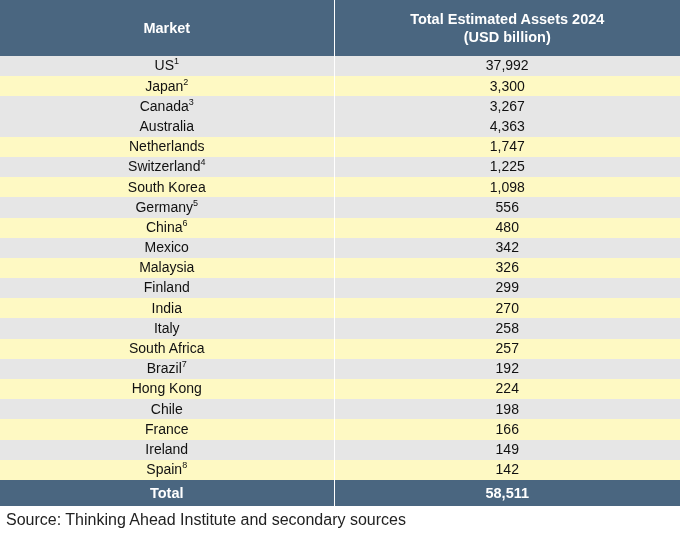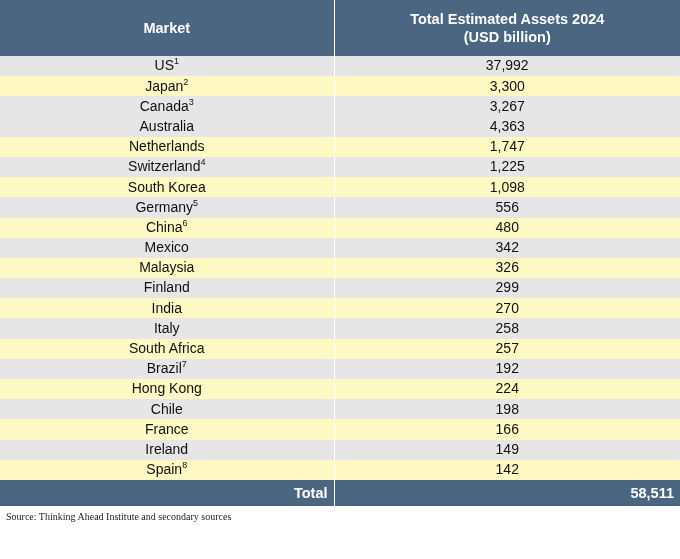--- a/index.html
+++ b/index.html
@@ -58,39 +58,39 @@
     background: #fef9c3;
   }
   tbody td.market-cell {
     border-right: 1px solid #ffffff;
   }
   tfoot td {
     background: #4a6680;
     color: #ffffff;
     font-size: 14.5px;
     font-weight: bold;
-    text-align: right;
+    text-align: center;
     height: 26px;
     padding: 0 6px;
     border: none;
     vertical-align: middle;
   }
   tfoot td.total-label {
     border-right: 1px solid #ffffff;
   }
   sup {
     font-size: 9px;
     vertical-align: super;
     line-height: 0;
   }
   .source {
-    font-size: 10px;
+    font-size: 16px;
     color: #222222;
     padding: 5px 0 0 6px;
-    font-family: Liberation Serif, serif;
+    font-family: Liberation Sans, sans-serif;
   }
   .hdr-line2 { display: block; }
 </style>
 </head>
 <body>
 
 <div class="table-wrap">
   <table class="assets">
     <colgroup>
       <col class="c-market">

